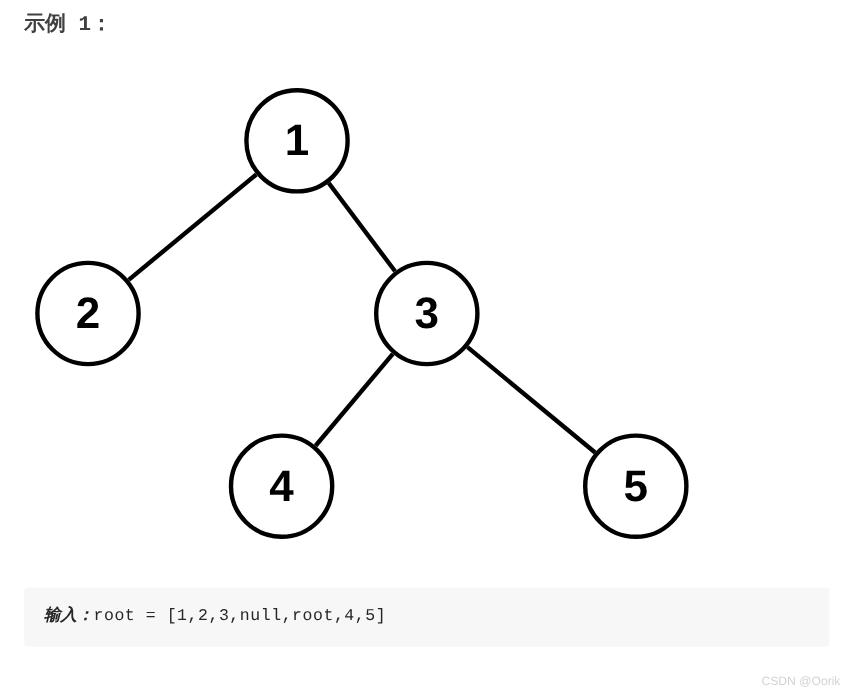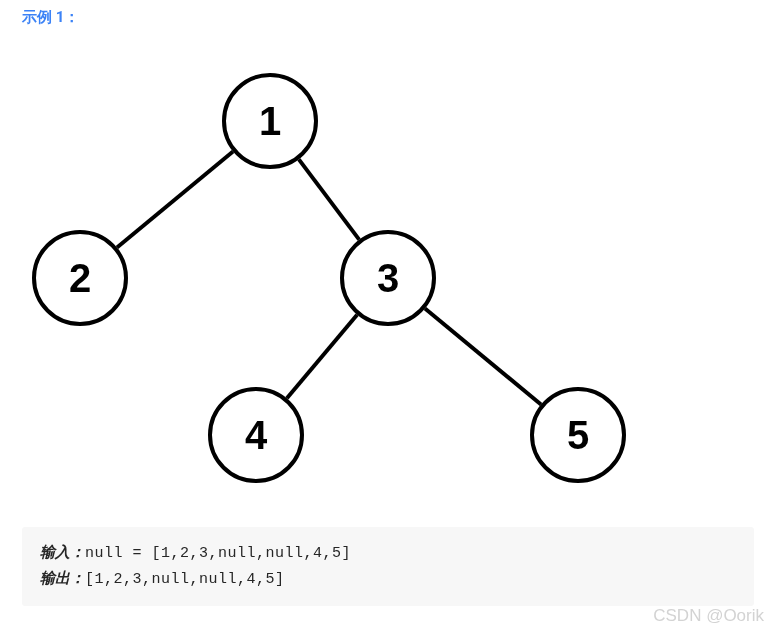--- a/index.html
+++ b/index.html
@@ -4,24 +4,25 @@
   <style>
     * { margin: 0; padding: 0; box-sizing: border-box; }
     body {
       font-family: -apple-system, BlinkMacSystemFont, "Segoe UI", Roboto, "Helvetica Neue", Arial, sans-serif;
       background: #ffffff;
       width: 776px;
       height: 630px;
       position: relative;
     }
     .heading {
-      font-size: 15px;
+      font-size: 19px;
       font-weight: 700;
-      color: #3b82f6;
+      color: #404040;
       padding: 8px 0 0 22px;
+      font-family: Liberation Mono, monospace;
     }
     .tree-container {
       position: relative;
       width: 776px;
       height: 500px;
     }
     .tree-svg {
       position: absolute;
       top: 0;
       left: 0;
@@ -50,21 +51,21 @@
       line-height: 1.7;
       color: #262626;
       border-radius: 3px;
     }
     .code-label { font-weight: 700; font-style: italic; }
     .code-val { font-family: "SFMono-Regular", Consolas, "Liberation Mono", Menlo, monospace; letter-spacing: 0.5px; }
     .watermark {
       position: absolute;
       right: 12px;
       bottom: 4px;
-      font-size: 17px;
+      font-size: 11px;
       color: #d3d3d3;
       font-family: Arial, sans-serif;
     }
   </style>
 </head>
 <body>
 
 <div class="heading">示例 1：</div>
 
 <div class="tree-container">
@@ -76,20 +77,17 @@
     </svg>
 <div class="node" style="left: 222px; top: 46px;">1</div>
     <div class="node" style="left: 32px; top: 203px;">2</div>
     <div class="node" style="left: 340px; top: 203px;">3</div>
     <div class="node" style="left: 208px; top: 360px;">4</div>
     <div class="node" style="left: 530px; top: 360px;">5</div>
   </div>
 
 <div class="code-block">
   <div>
-    <span class="code-label">输入：</span><span class="code-val">null = [1,2,3,null,null,4,5]</span>
-  </div>
-  <div>
-    <span class="code-label">输出：</span><span class="code-val">[1,2,3,null,null,4,5]</span>
+    <span class="code-label">输入：</span><span class="code-val">root = [1,2,3,null,root,4,5]</span>
   </div>
 </div>
 
 <div class="watermark">CSDN @Oorik</div>
 
 </body></html>

